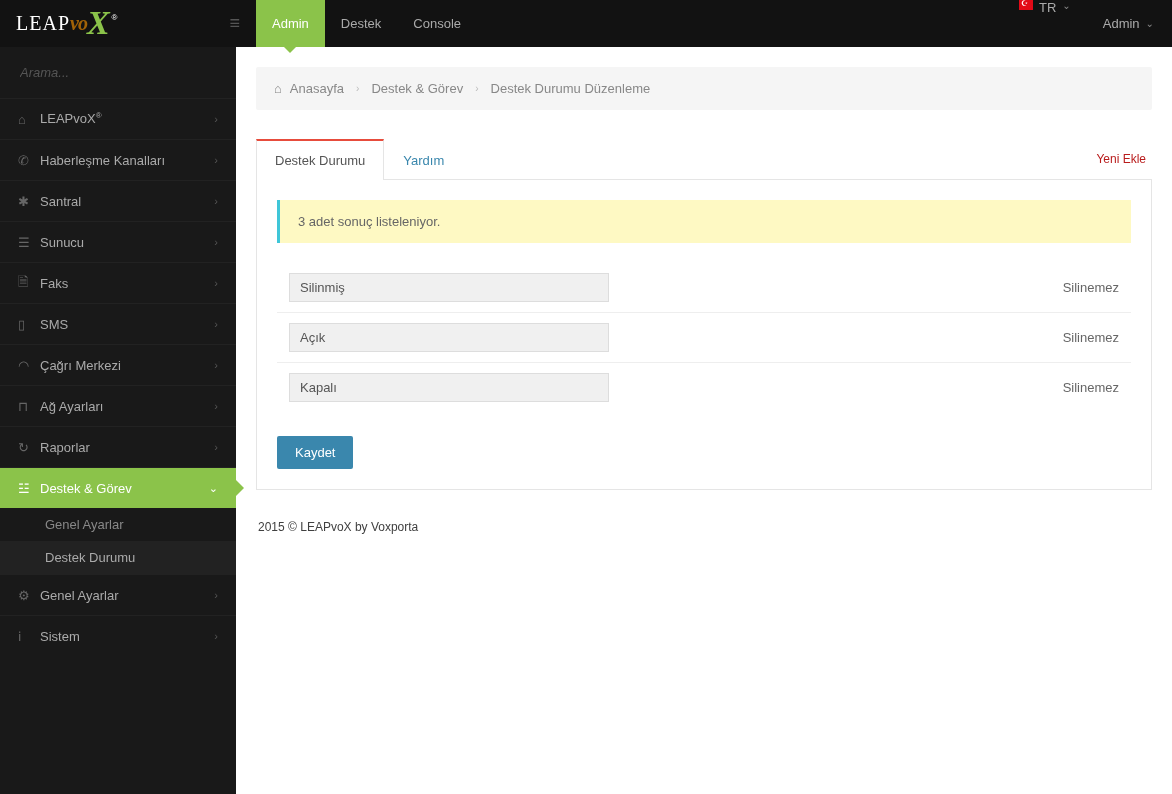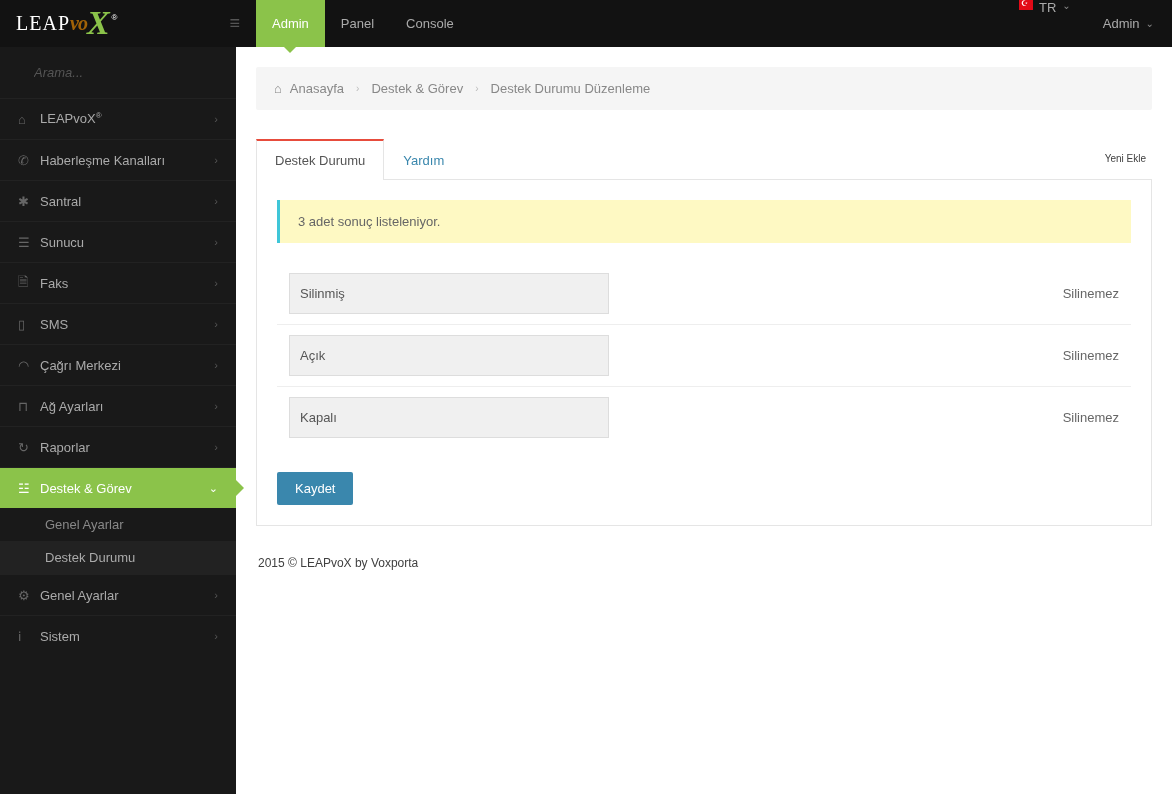--- a/index.html
+++ b/index.html
@@ -22,21 +22,21 @@
 .lang { display: flex; align-items: flex-start; color: #aaa; padding: 0 14px; cursor: pointer; font-size: 13px; }
 .lang .flag { width: 14px; height: 10px; background: #e30a17; margin-right: 6px; position: relative; }
 .lang .flag::after { content: "☪"; color: #fff; font-size: 8px; position: absolute; left: 2px; top: -1px; }
 .chevd { margin-left: 6px; font-size: 10px; color: #888; }
 .user { display: flex; align-items: center; color: #aaa; padding: 0 18px; cursor: pointer; font-size: 13px; }
 
 
 .layout { display: flex; }
 .sidebar { width: 236px; background: #191919; height: 747px; }
 .search-wrap { padding: 0; }
-.search-input { width: 100%; background: #191919; border: none; padding: 18px 34px; color: #888; font-size: 13px; outline: none; font-style: italic; }
+.search-input { width: 100%; background: #191919; border: none; padding: 18px 20px; color: #888; font-size: 13px; outline: none; font-style: italic; }
 .search-input::placeholder { color: #555; }
 .menu { list-style: none; }
 .menu-item { display: flex; align-items: center; padding: 0 18px; height: 41px; color: #aaa; font-size: 13px; cursor: pointer; border-top: 1px solid #222; position: relative; }
 .menu-item.active { background: #8bc34a; color: #fff; }
 .menu-item.active::after { content: ""; position: absolute; right: -8px; top: 50%; transform: translateY(-50%); border-top: 8px solid transparent; border-bottom: 8px solid transparent; border-left: 8px solid #8bc34a; }
 .menu-icon { width: 22px; text-align: left; color: #666; font-size: 13px; }
 .menu-item.active .menu-icon { color: #fff; }
 .menu-label { flex: 1; }
 .menu-chev { color: #555; font-size: 11px; }
 .menu-item.active .menu-chev { color: #fff; }
@@ -48,29 +48,29 @@
 
 .main { flex: 1; padding: 20px; background: #fff; }
 .breadcrumb { background: #f5f5f5; padding: 14px 18px; display: flex; align-items: center; color: #888; font-size: 13px; border-radius: 2px; }
 .bc-item { color: #888; cursor: pointer; }
 .bc-sep { margin: 0 12px; color: #bbb; font-size: 10px; }
 .bc-icon { margin-right: 8px; color: #888; }
 
 .tabs { margin-top: 28px; border-bottom: 1px solid #e5e5e5; display: flex; align-items: center; }
 .tab { padding: 12px 18px; color: #3a87ad; font-size: 13px; cursor: pointer; border: 1px solid transparent; border-bottom: none; position: relative; top: 1px; }
 .tab.active { color: #555; border-color: #e5e5e5; border-top: 2px solid #e74c3c; background: #fff; }
-.tab-right { margin-left: auto; padding: 12px 6px; color: #404040; cursor: pointer; font-size: 10px; }
+.tab-right { margin-left: auto; padding: 12px 6px; color: #b91c1c; cursor: pointer; font-size: 12px; }
 
 .panel { border: 1px solid #e5e5e5; border-top: none; padding: 20px; }
 .alert { background: #fef9c3; border-left: 3px solid #3fc6d8; padding: 14px 18px; color: #666; font-size: 13px; margin-bottom: 20px; }
 
 .table-head { background: #e0e0e0; padding: 10px 12px; color: #666; font-size: 13px; }
 .row { display: flex; align-items: center; padding: 10px 12px; border-bottom: 1px solid #eee; }
 .row:last-of-type { border-bottom: none; }
-.row-input { width: 320px; padding: 12px 10px; border: 1px solid #ddd; background: #f0f0f0; color: #555; font-size: 13px; }
+.row-input { width: 320px; padding: 6px 10px; border: 1px solid #ddd; background: #f0f0f0; color: #555; font-size: 13px; }
 .row-status { margin-left: auto; color: #666; font-size: 13px; }
 
 .btn-save { margin-top: 24px; background: #3a87ad; color: #fff; border: none; padding: 9px 18px; font-size: 13px; cursor: pointer; border-radius: 2px; }
 
 .footer { margin-top: 30px; color: #404040; font-size: 12px; padding: 0 2px; }
 </style>
 </head>
 <body>
 
 <div class="topbar">
@@ -78,21 +78,21 @@
     <div class="logo">
       <span class="logo-leap">LEAP</span>
       <span class="logo-vo">vo</span>
       <span class="logo-x">X</span>
       <span class="logo-r">®</span>
     </div>
     <span class="hamburger">≡</span>
   </div>
   <div class="topnav">
     <div class="topnav-item active">Admin</div>
-    <div class="topnav-item">Panel</div>
+    <div class="topnav-item">Destek</div>
     <div class="topnav-item">Console</div>
   </div>
   <div class="topnav-right">
     <div class="lang">
       <span class="flag"></span>
       <span>TR</span>
       <span class="chevd">⌄</span>
     </div>
     <div class="user">
       <span>Admin</span>

